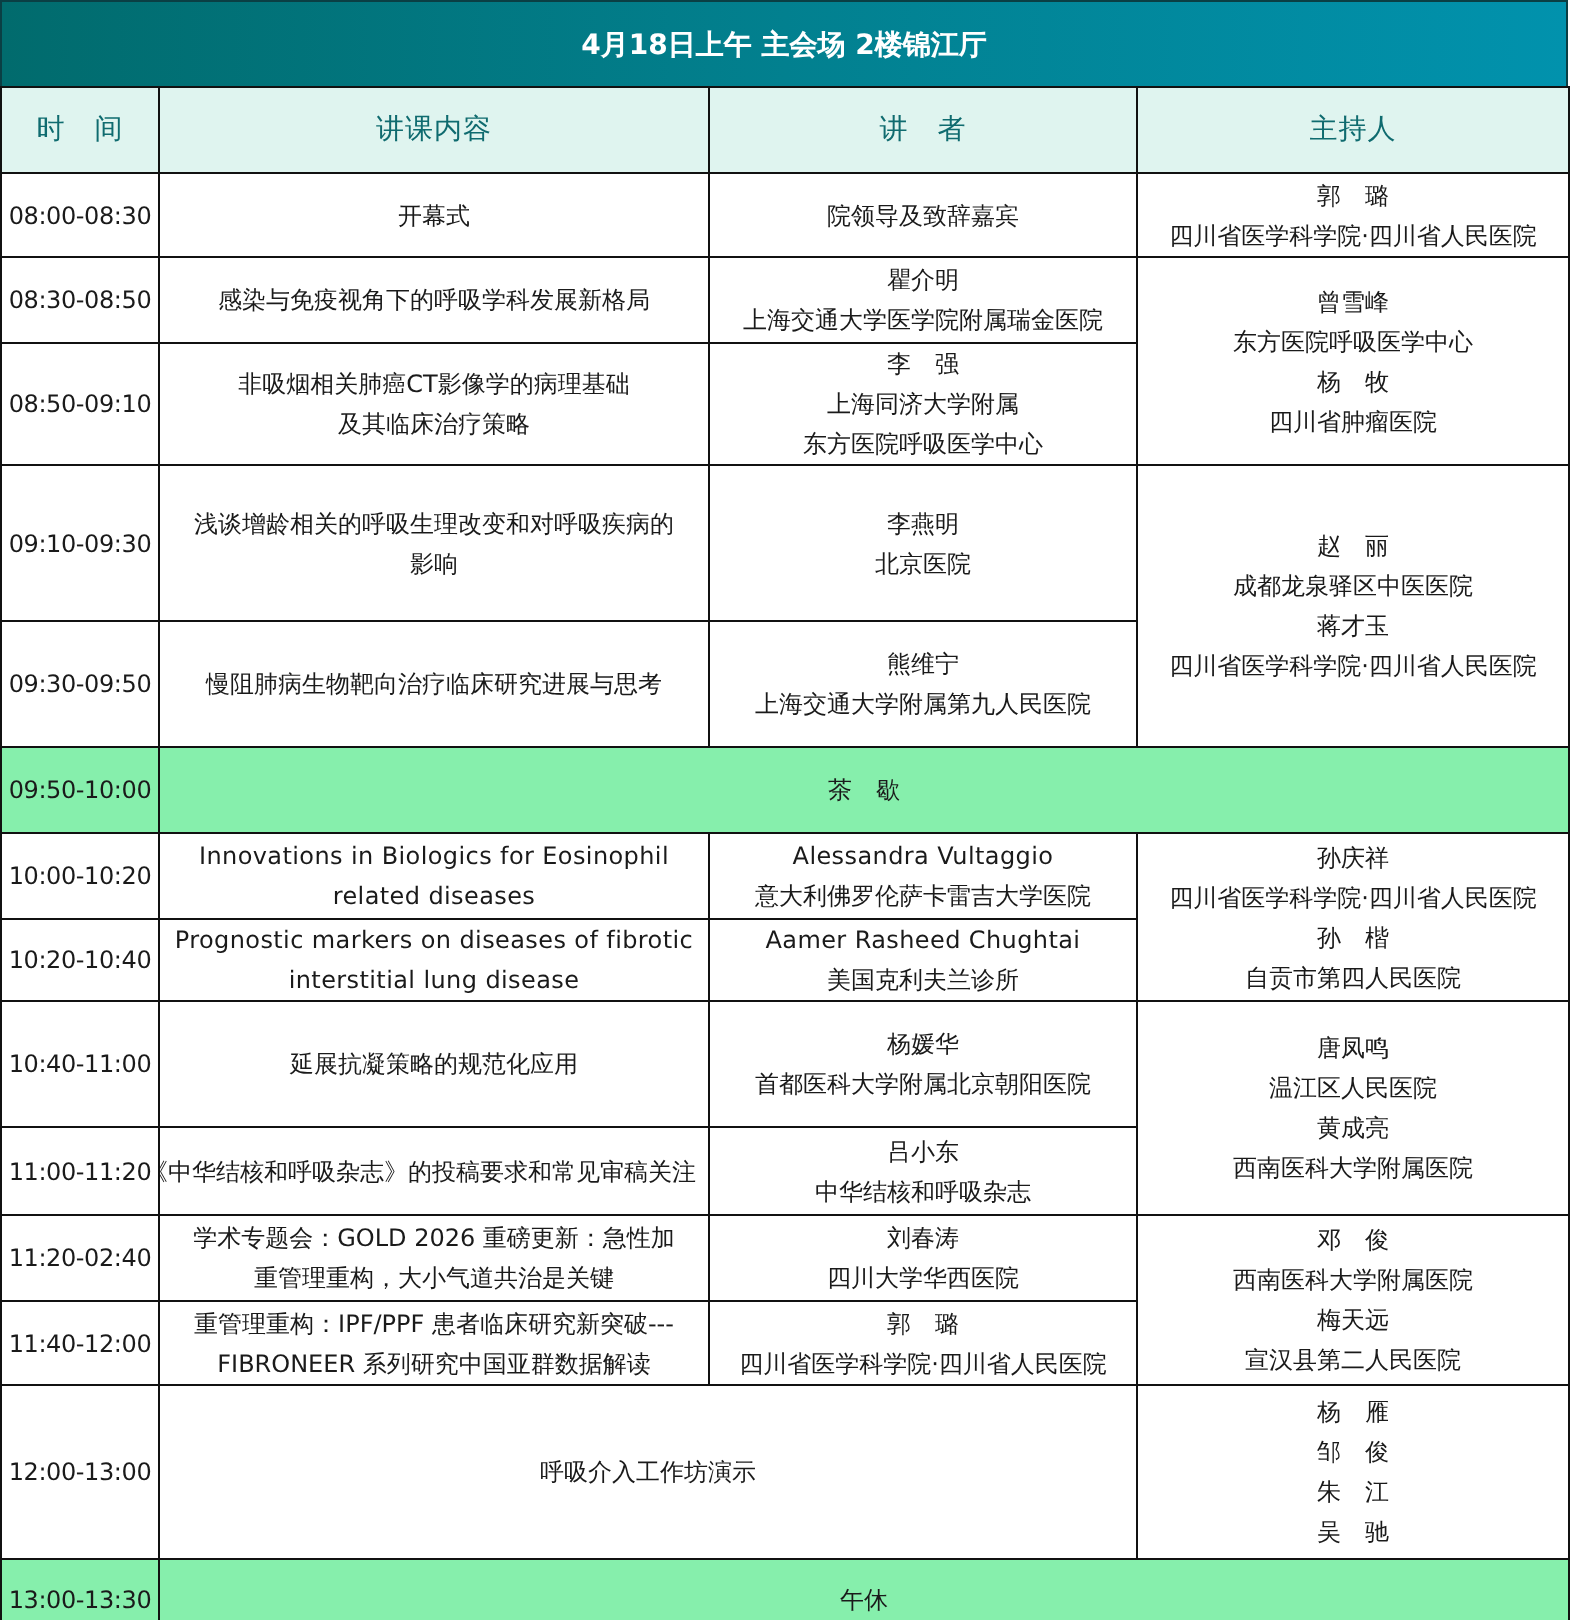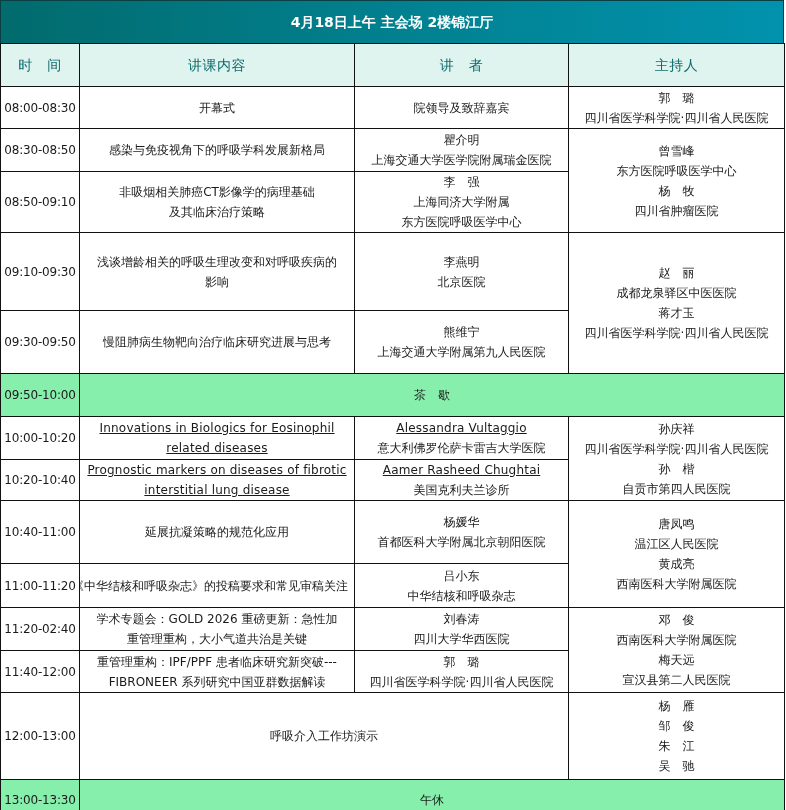--- a/index.html
+++ b/index.html
@@ -26,21 +26,21 @@
   table.grid th {
     background: #dff4ef; color: #0f6b6f; font-weight: normal; font-size: 14px;
     height: 43px; letter-spacing: 0.5px;
   }
   td.time { font-size: 12.5px; text-align: left; padding-left: 1px; letter-spacing: -0.2px; }
   td.topic { font-size: 12px; margin-left: 44px; }
   td.speaker, td.host { font-size: 12px; }
   tr.break td { background: #86efac; }
   .line { display: block; }
   td.thin-top { border-top: 1px solid #555; }
-  .en { font-family: "DejaVu Sans", sans-serif; font-size: 12px; letter-spacing: 0.2px; text-decoration: underline; }
+  .en { font-family: "DejaVu Sans", sans-serif; font-size: 12px; letter-spacing: 0.2px; }
 </style>
 </head>
 <body>
 
 <div class="sheet">
   <div class="title">4月18日上午 主会场 2楼锦江厅</div>
 
   <table class="grid">
     <colgroup>
       <col style="width:79px">

